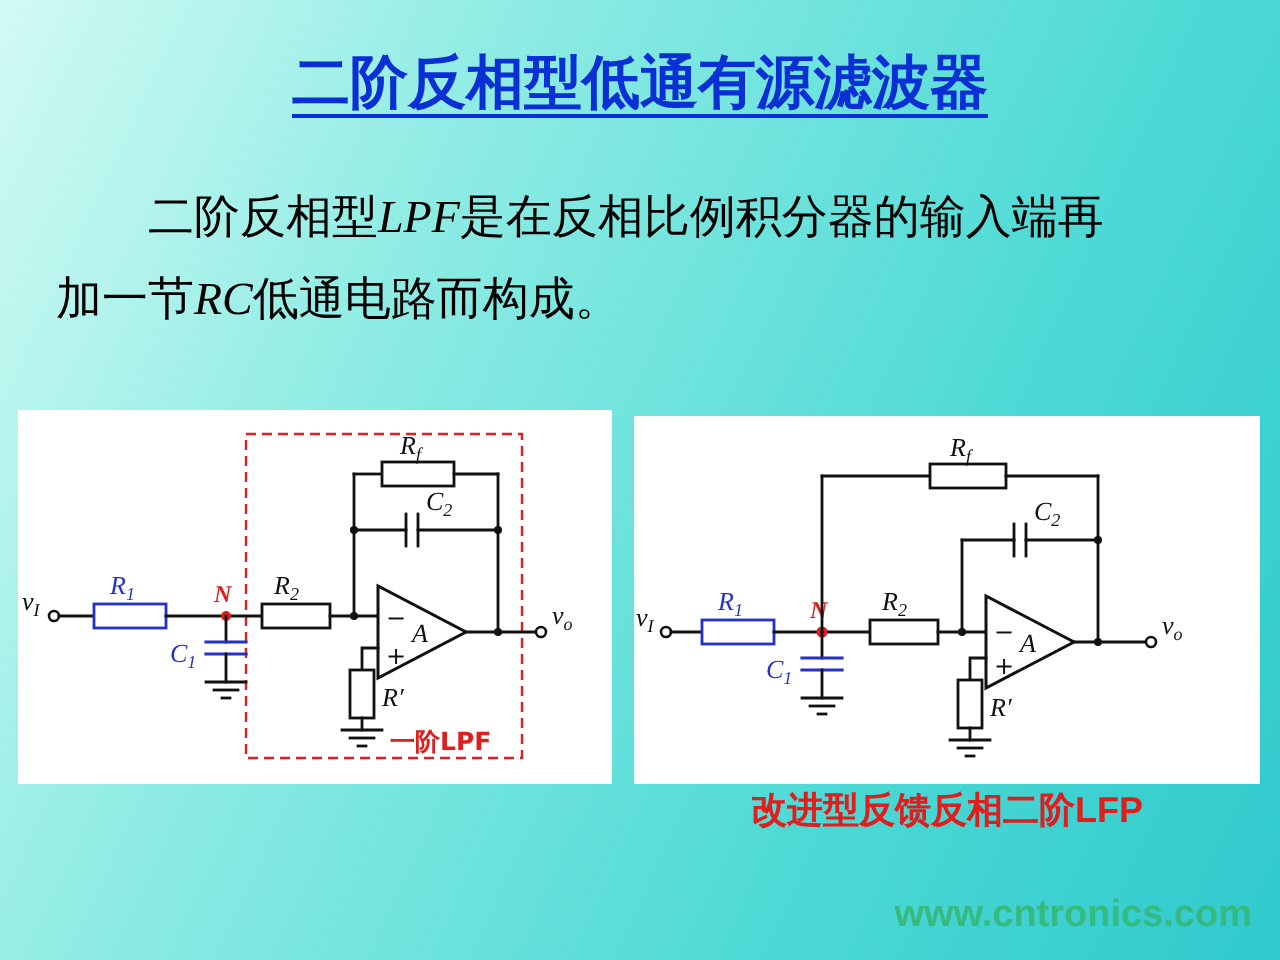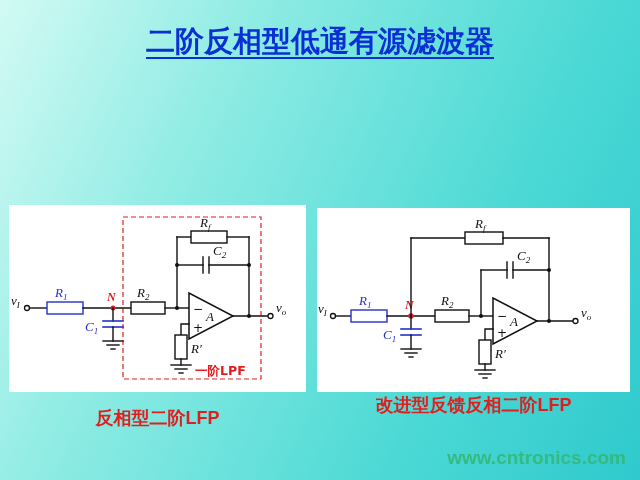--- a/index.html
+++ b/index.html
@@ -49,20 +49,24 @@
   .dash { fill:none; stroke:#e11e1e; stroke-width:1.2; stroke-dasharray:5 3; }
   .stage { font-family:"DejaVu Sans", sans-serif; font-size:12.5px; font-weight:bold; fill:#e11e1e; }
 </style>
 </head>
 <body>
 
 <div class="slide">
 
   <div class="title">二阶反相型低通有源滤波器</div>
 
+  <div class="body-text">
+    <div class="body-line1"><span>二阶反相型</span><span class="em-serif">LPF</span><span>是在反相比例积分器的输入端再</span></div>
+    <div class="body-line2"><span>加一节</span><span class="em-serif">RC</span><span>低通电路而构成。</span></div>
+  </div>
 
   <div class="panel panel-left">
     <svg width="297" height="187" viewBox="0 0 297 187">
       <rect class="dash" x="114" y="12" width="138" height="162"></rect>
       <text class="stage" x="186" y="170">一阶LPF</text>
 
       <g>
         <circle class="term" cx="18" cy="103" r="2.5"></circle>
         <text class="lbl" x="2" y="100"><tspan>v</tspan><tspan class="sub" dy="3">I</tspan></text>
       </g>
@@ -225,18 +229,17 @@
 
       <circle class="dot" cx="232" cy="113" r="2"></circle>
       <line class="w" x1="220" y1="113" x2="256" y2="113"></line>
       <g>
         <circle class="term" cx="258.5" cy="113" r="2.5"></circle>
         <text class="lbl" x="264" y="109"><tspan>v</tspan><tspan class="sub" dy="3">o</tspan></text>
       </g>
     </svg>
   </div>
 
-  <div class="caption caption-left">反相型二阶LFP</div>
   <div class="caption caption-right">改进型反馈反相二阶LFP</div>
 
   <div class="watermark">www.cntronics.com</div>
 
 </div>
 
 </body></html>

